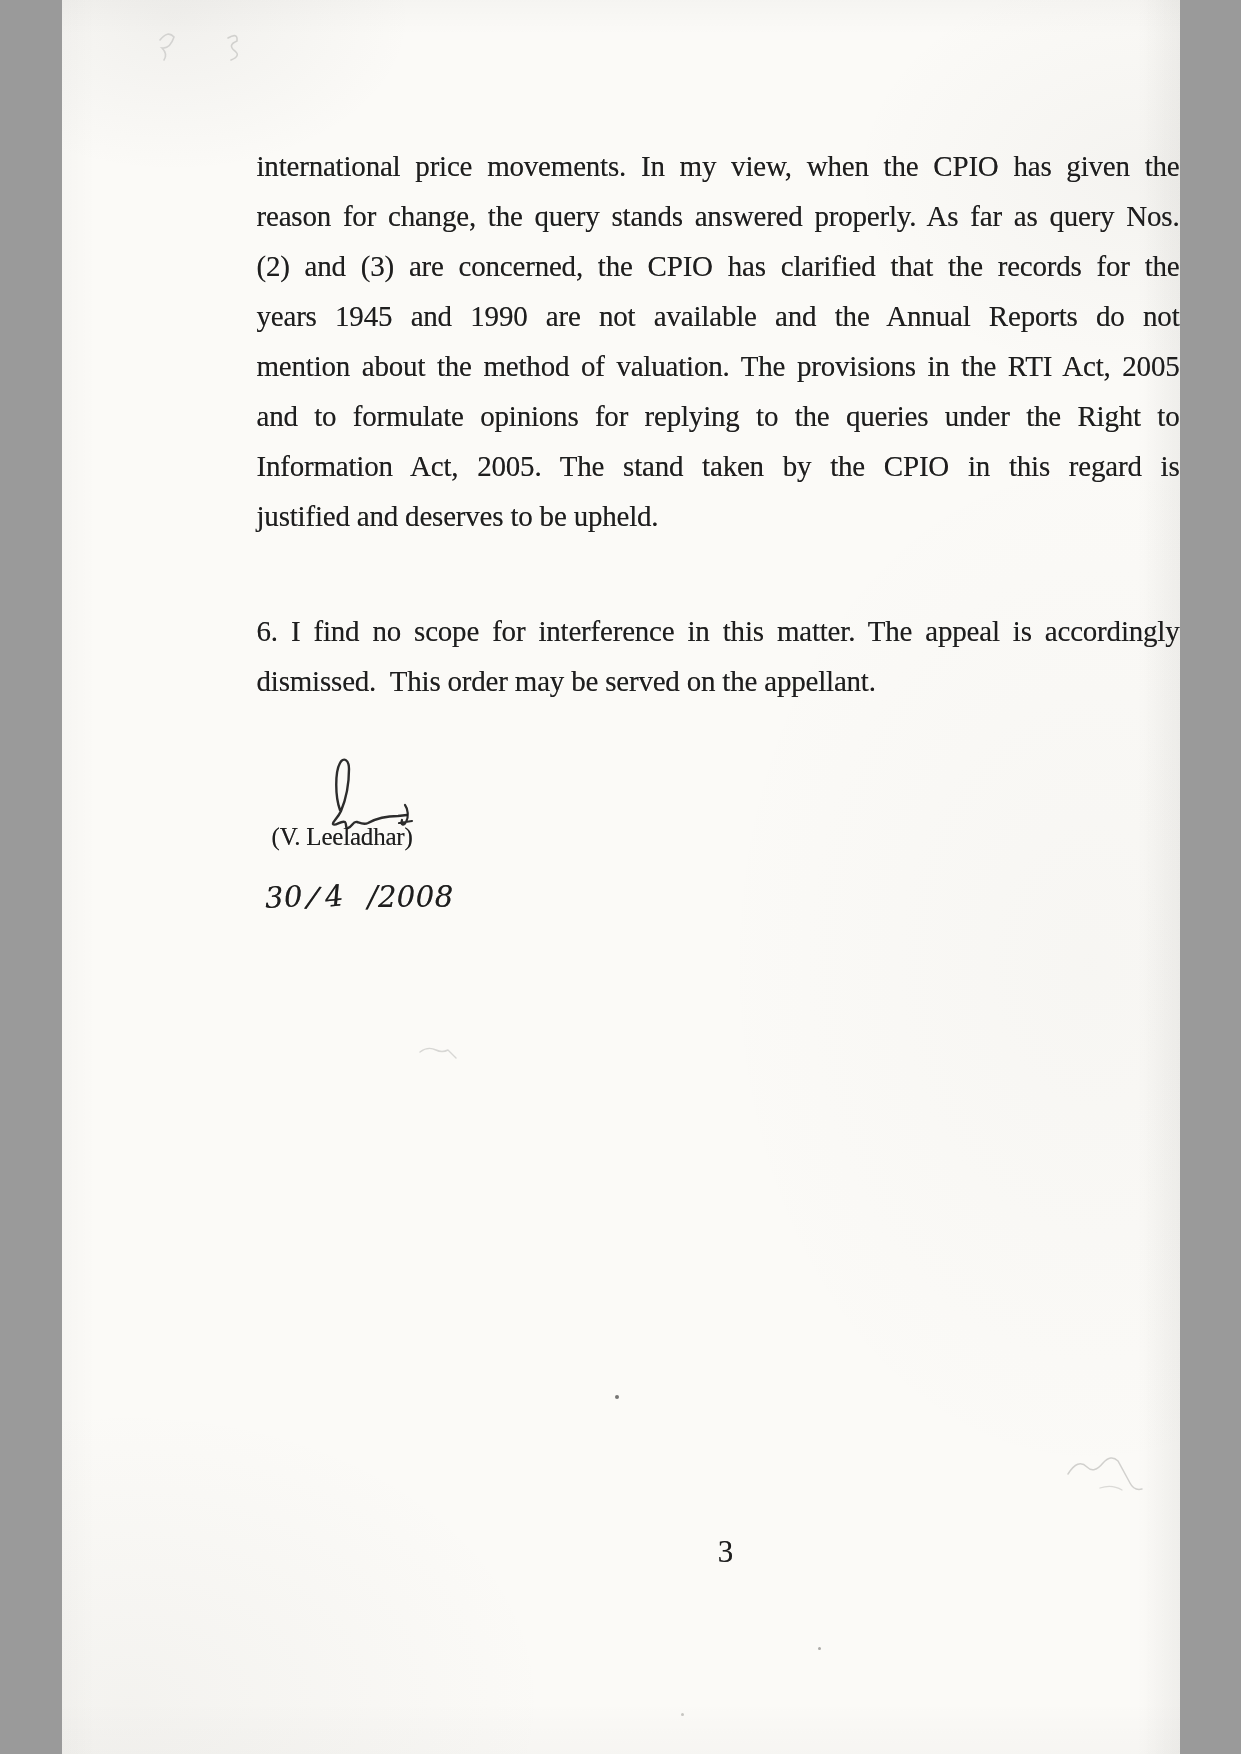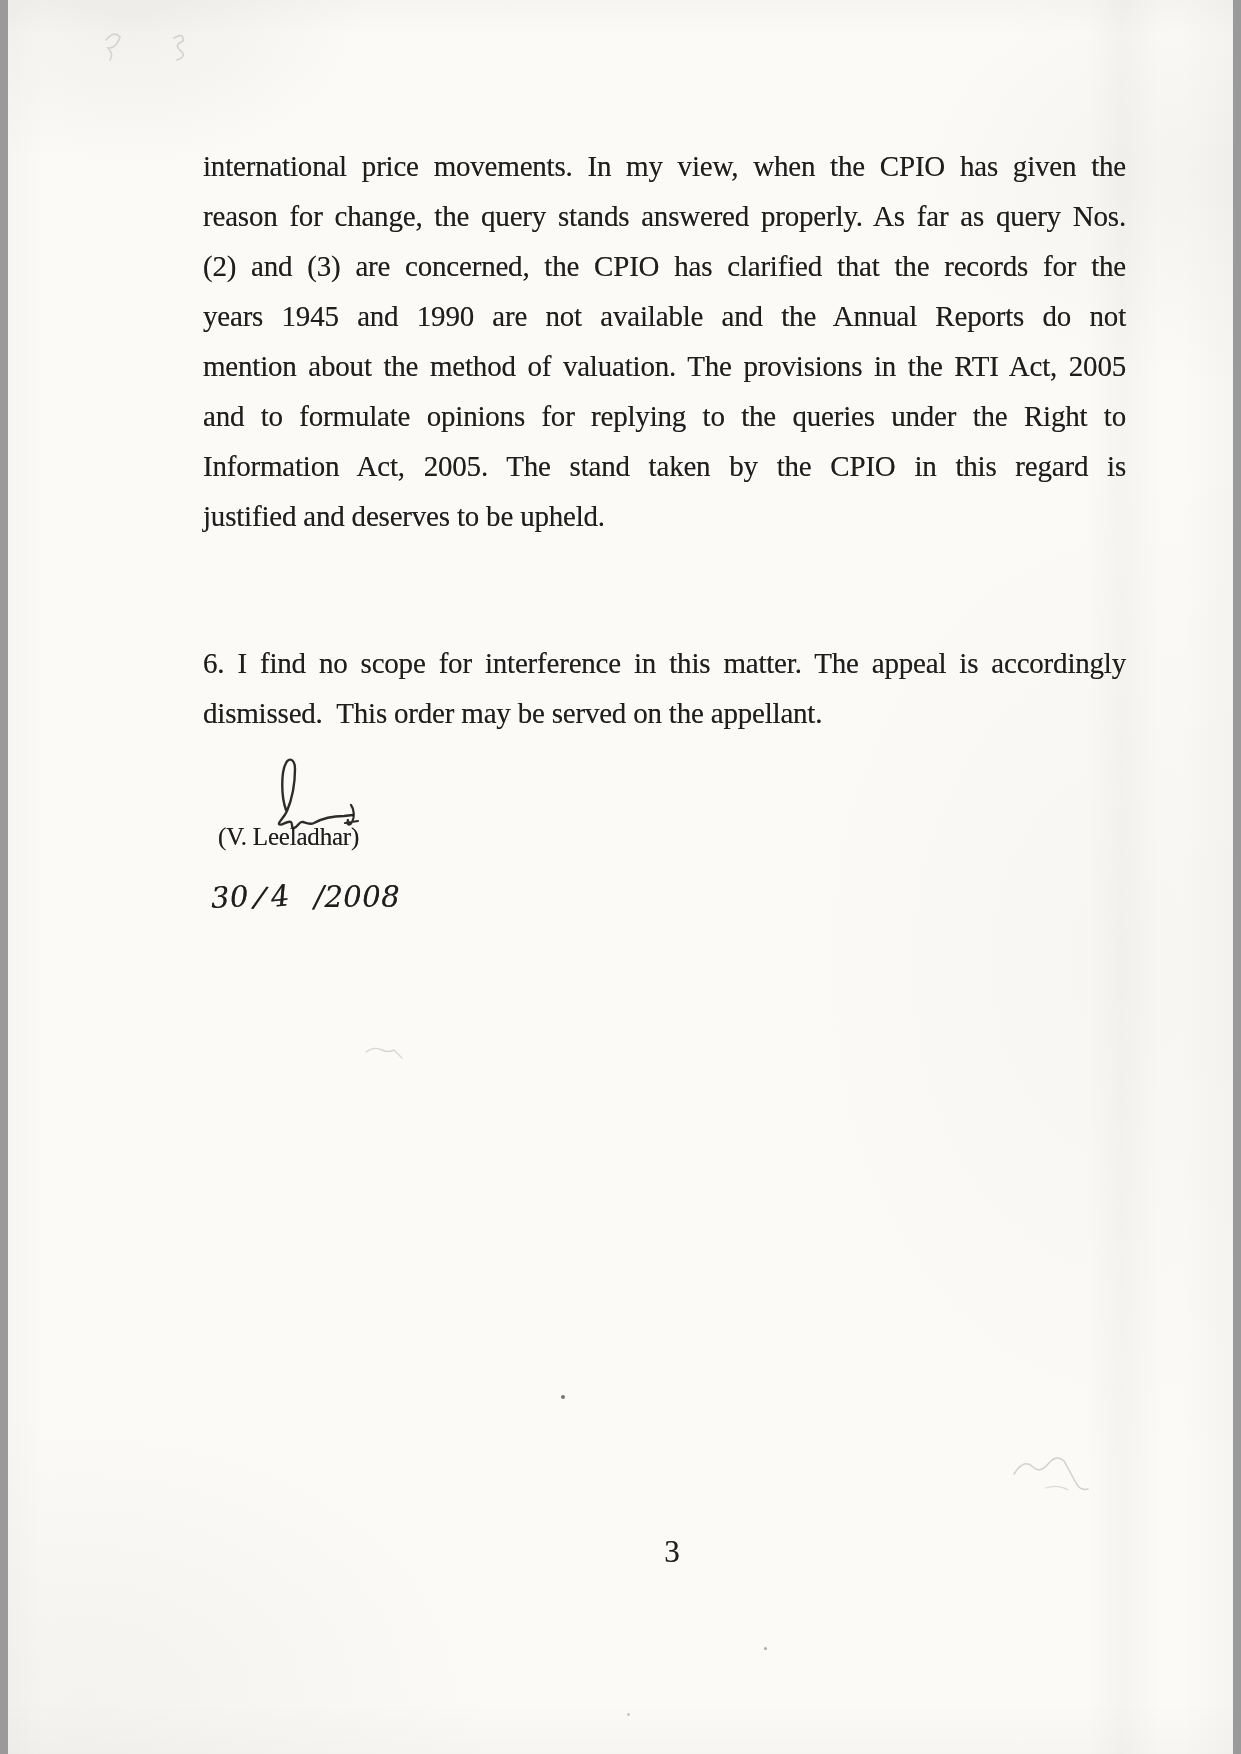--- a/index.html
+++ b/index.html
@@ -1,18 +1,18 @@
 <!DOCTYPE html>
 <html><head>
 <meta charset="utf-8">
 <style>
   html, body { margin: 0; padding: 0; background: #9a9a9a; }
   .page {
     position: relative;
-    width: 1225px;
+    width: 1118px;
     height: 1754px;
     margin: 0 auto;
     background: #fbfaf7;
     overflow: hidden;
     font-family: "Liberation Serif", "DejaVu Serif", serif;
     color: #1e1e1e;
   }
   
   .texture {
     position: absolute; inset: 0; pointer-events: none;
@@ -93,21 +93,21 @@
     <div class="jline">international price movements. In my view, when the CPIO has given the</div>
     <div class="jline">reason for change, the query stands answered properly. As far as query Nos.</div>
     <div class="jline">(2) and (3) are concerned, the CPIO has clarified that the records for the</div>
     <div class="jline">years 1945 and 1990 are not available and the Annual Reports do not</div>
     <div class="jline">mention about the method of valuation. The provisions in the RTI Act, 2005</div>
     <div class="jline">and to formulate opinions for replying to the queries under the Right to</div>
     <div class="jline">Information Act, 2005. The stand taken by the CPIO in this regard is</div>
     <div class="jline lastline">justified and deserves to be upheld.</div>
   </div>
 
-  <div class="para" style="top:638px;">
+  <div class="para" style="top:606px;">
     <div class="jline">6. I find no scope for interference in this matter. The appeal is accordingly</div>
     <div class="jline lastline">dismissed.&nbsp; This order may be served on the appellant.</div>
   </div>
 
   <svg class="sig-ink" width="112" height="88" viewBox="0 0 112 88">
     <path d="M 20,60 C 15,46 15,22 20,13 C 23,7 29,9 29,19 C 29,33 26,49 21,61 C 18,68 12,72 13,74 C 15,77 21,70 25,72 C 27,74 25,79 28,78 C 32,77 33,71 37,72 C 40,73 44,75 48,73 C 57,68 68,66 78,66 L 87,65" fill="none" stroke="#1a1a1a" stroke-width="2.4" stroke-linecap="round" stroke-linejoin="round" opacity="0.92"></path>
     <path d="M 85,55 C 88,59 89,67 86,72 C 84,76 80,75 82,70 M 79,73 L 92,71" fill="none" stroke="#1a1a1a" stroke-width="2.2" stroke-linecap="round" opacity="0.92"></path>
   </svg>
 
   <div class="sig-line" style="left:210px; top:820px;">(V. Leeladhar)</div>

